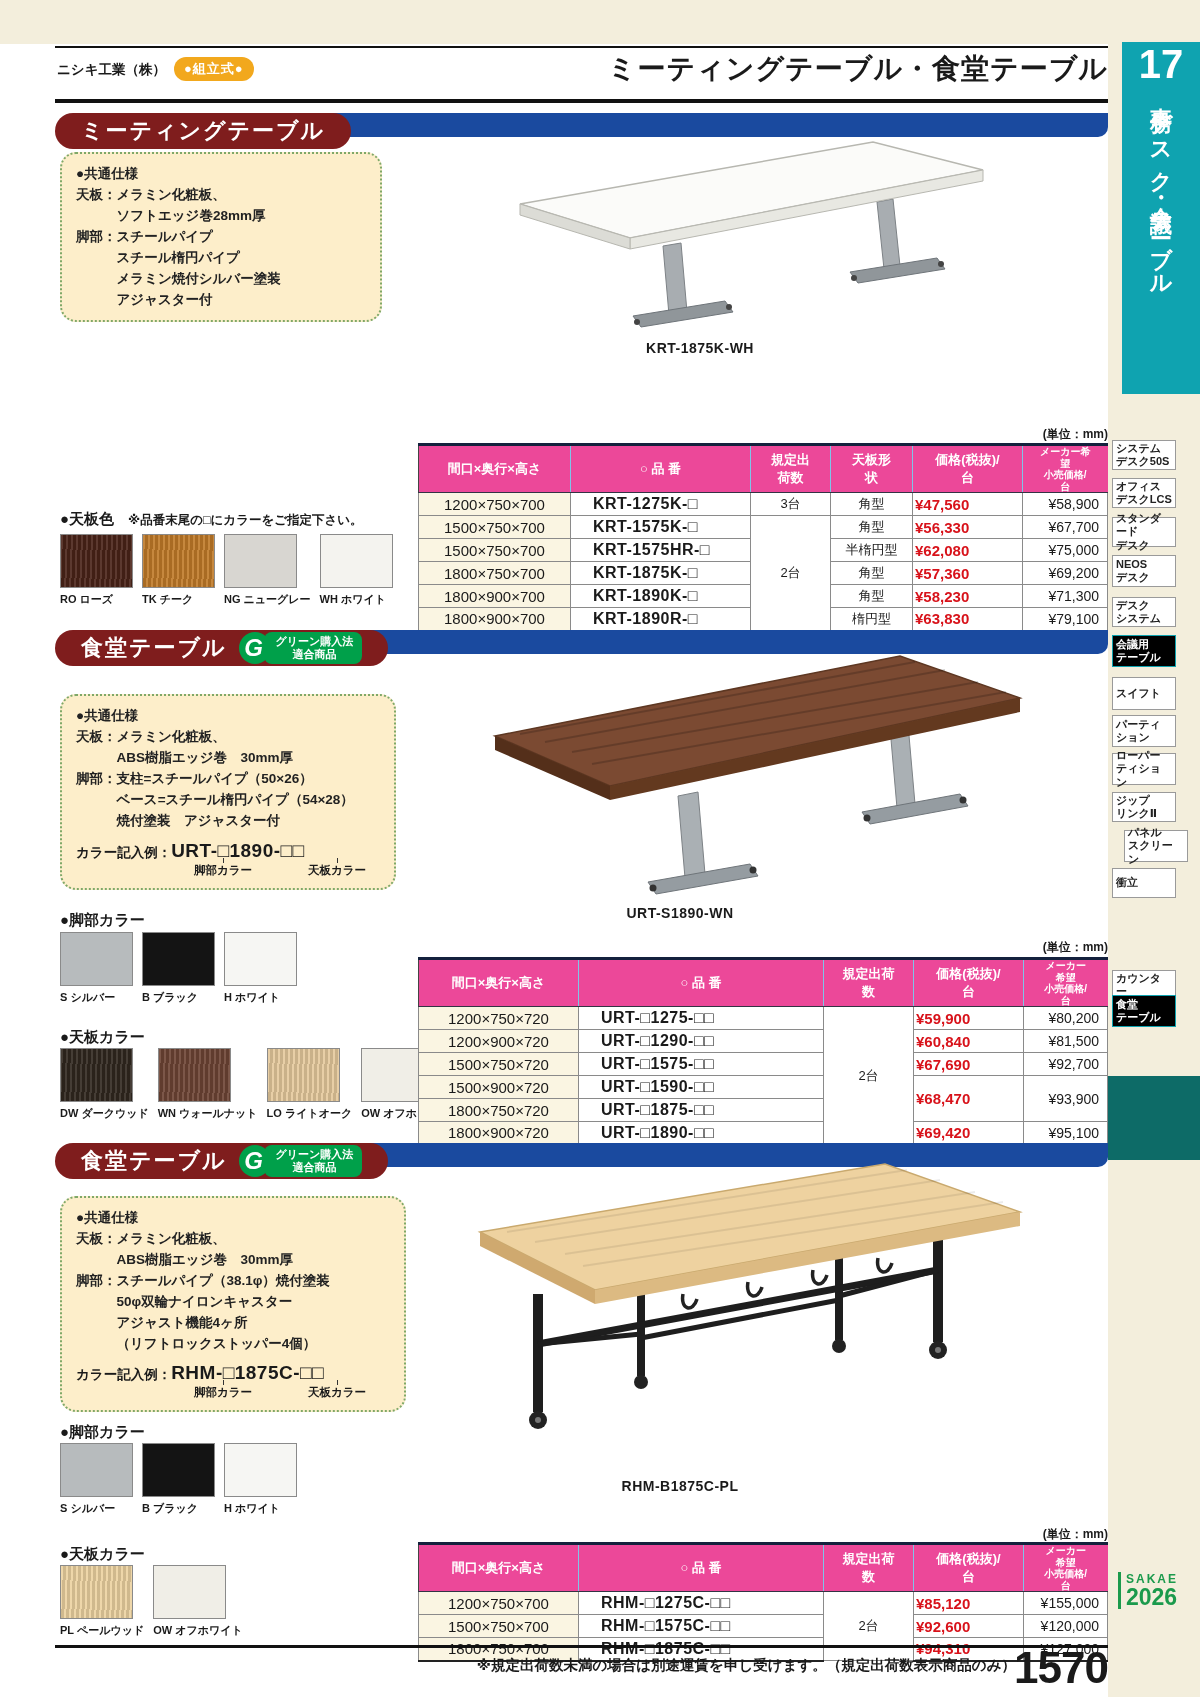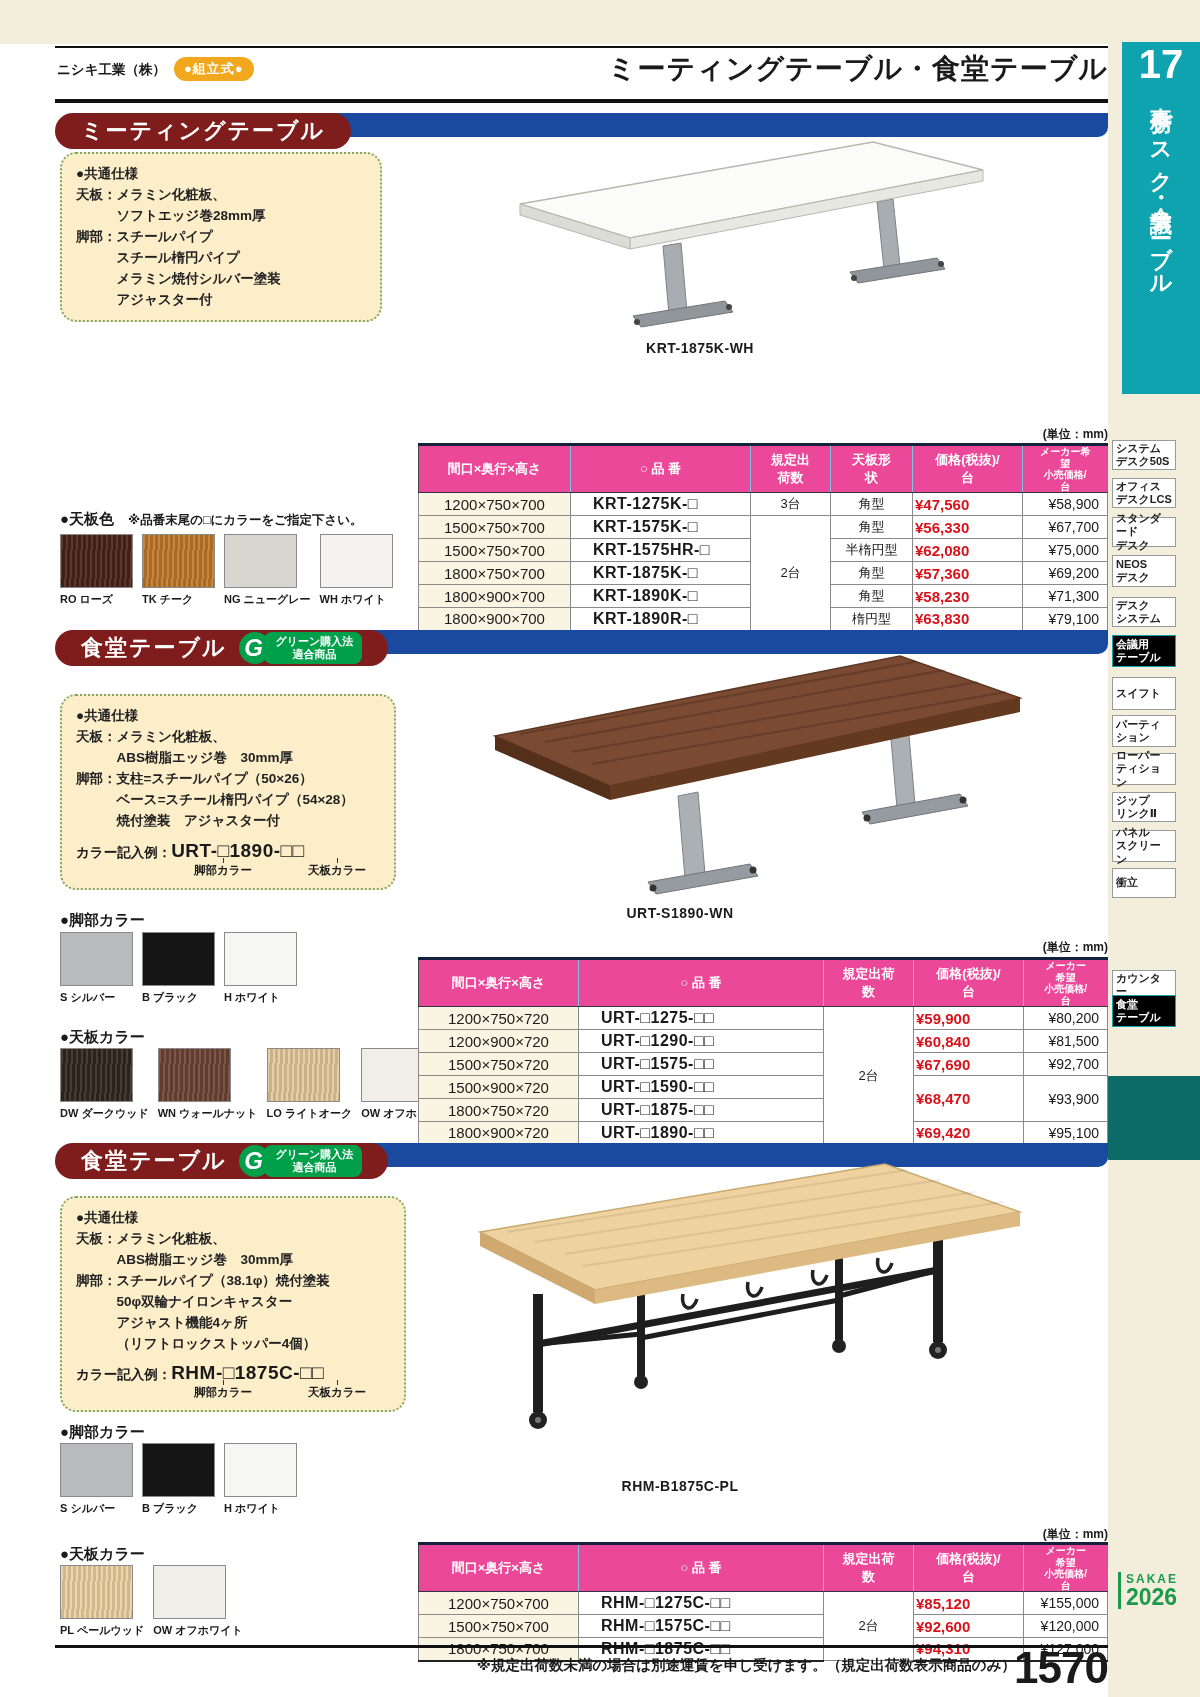--- a/index.html
+++ b/index.html
@@ -498,21 +498,21 @@
 システム</div>
   <div class="nav-item active" style="top: 635px; height: 32px; white-space: pre-line;">会議用
 テーブル</div>
   <div class="nav-item" style="top: 677px; height: 33px; white-space: pre-line;">スイフト</div>
   <div class="nav-item" style="top: 715px; height: 32px; white-space: pre-line;">パーティ
 ション</div>
   <div class="nav-item" style="top: 753px; height: 32px; white-space: pre-line;">ローパー
 ティション</div>
   <div class="nav-item" style="top: 792px; height: 30px; white-space: pre-line;">ジップ
 リンクⅡ</div>
-  <div class="nav-item" style="top: 830px; height: 32px; white-space: pre-line;">パネル
+  <div class="nav-item" style="top: 830px; height: 32px; white-space: pre-line; margin-left: 12px;">パネル
 スクリーン</div>
   <div class="nav-item" style="top: 868px; height: 30px; white-space: pre-line;">衝立</div>
   <div class="nav-item" style="top: 958px; height: 30px; white-space: pre-line; margin-top: 12px;">カウンター</div>
   <div class="nav-item active" style="top: 995px; height: 32px; white-space: pre-line;">食堂
 テーブル</div>
 
   <div class="abs edge-marker"></div>
   <div class="abs sakae">
     <div class="s1">SAKAE</div>
     <div class="s2">2026</div>

